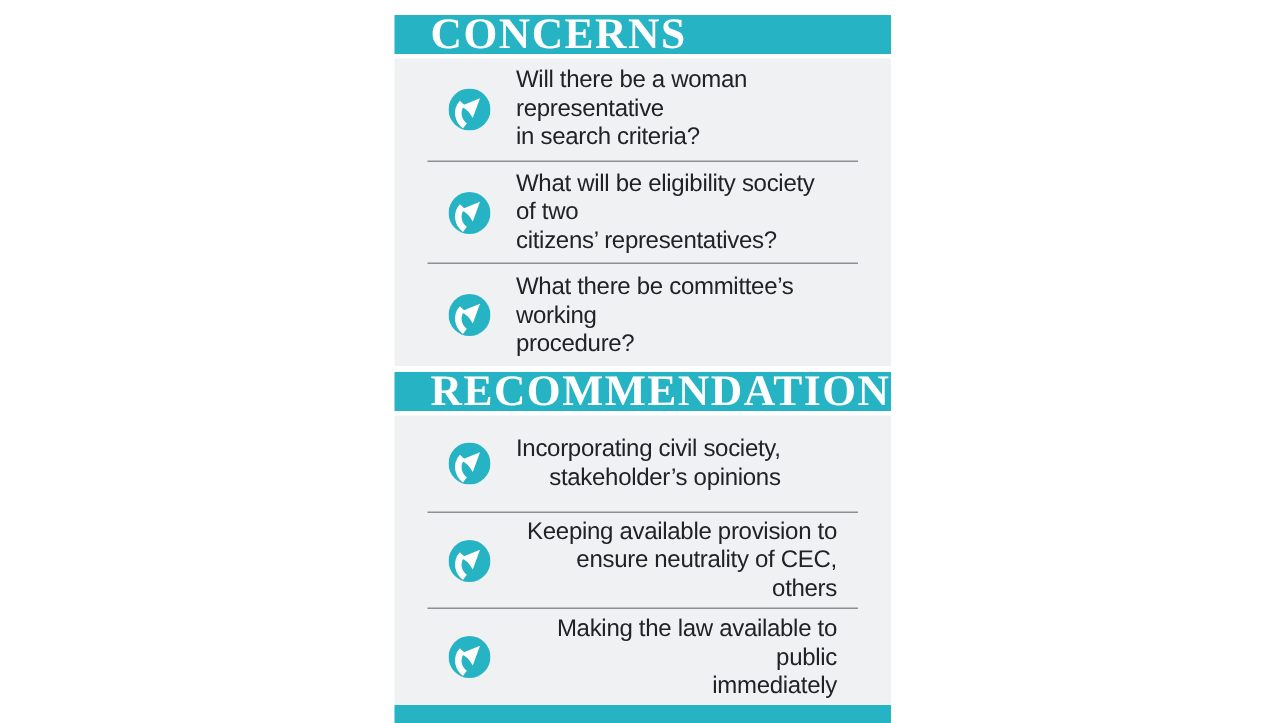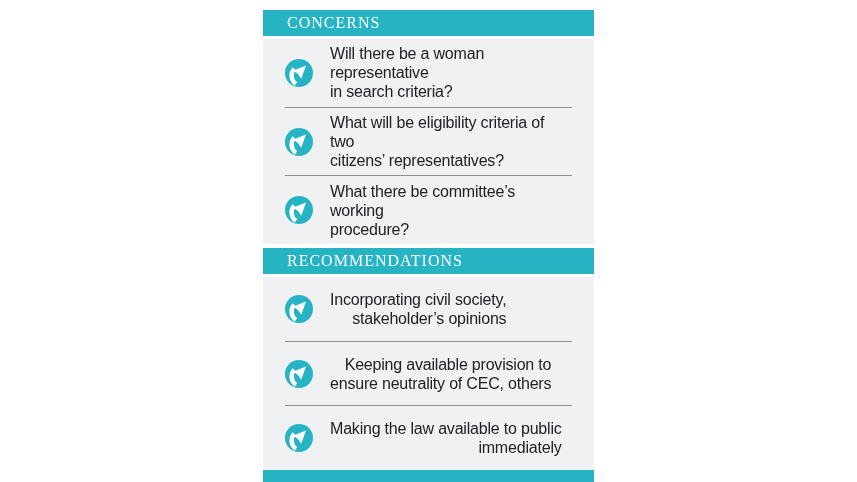--- a/index.html
+++ b/index.html
@@ -21,40 +21,40 @@
   }
   .panel{
     width:331px;
     margin:10px auto 0;
   }
   .bar{
     height:26px;
     background:var(--teal);
     color:var(--header_text);
     font-family:"Liberation Serif",serif;
-    font-weight:normal;
-    font-size:16px;
+    font-weight:bold;
+    font-size:29px;
     line-height:26px;
     letter-spacing:1px;
     padding-left:24px;
     margin-bottom:3px;
   }
   .bar.second{margin-top:4px;}
   .section{
     background:var(--panel);
     display:flex;
     flex-direction:column;
   }
   .section.concerns{height:205px;}
   .section.recommendations{height:193px;text-align:right;}
   .item{
     flex:1;
     display:flex;
     align-items:center;
-    padding:0 22px;
+    padding:0 36px;
   }
   .bullet{
     width:28px;height:28px;
     flex-shrink:0;
     color:var(--teal);
   }
   .item-text{
     margin-left:17px;
     font-size:16px;
     line-height:19px;
@@ -96,21 +96,21 @@
 
       <div class="sep"></div>
 
       <div class="item">
         <svg class="bullet" viewBox="0 0 32 32" aria-hidden="true">
           <circle cx="16" cy="16" r="16" fill="currentColor"></circle>
           <path d="M12.5 28.5 C7 24.5 5.5 16.5 10.5 11" stroke="#fff" stroke-width="5" fill="none"></path>
           <path d="M9 13.5 L24 7.5 L18.5 22.5 C16 17.8 13.5 15.5 9 13.5 Z" fill="#fff"></path>
         </svg>
         <div class="item-text">
-          <div>What will be eligibility criteria of two</div>
+          <div>What will be eligibility society of two</div>
           <div>citizens’ representatives?</div>
         </div>
       </div>
 
       <div class="sep"></div>
 
       <div class="item">
         <svg class="bullet" viewBox="0 0 32 32" aria-hidden="true">
           <circle cx="16" cy="16" r="16" fill="currentColor"></circle>
           <path d="M12.5 28.5 C7 24.5 5.5 16.5 10.5 11" stroke="#fff" stroke-width="5" fill="none"></path>

